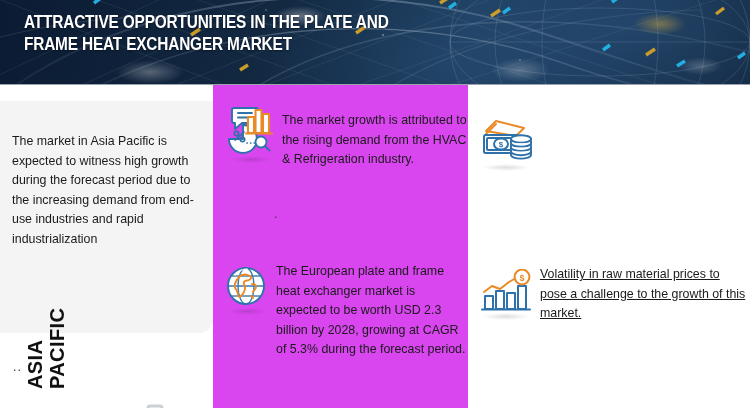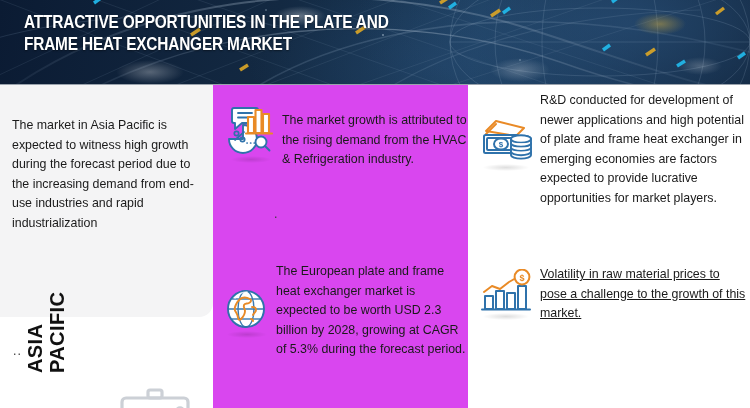--- a/index.html
+++ b/index.html
@@ -58,21 +58,21 @@
   #body-area {
     position: absolute;
     left: 0; top: 85px;
     width: 750px;
     height: 323px;
   }
 
   
   #col-left {
     position: absolute;
-    left: 0; top: 0;
+    left: 0; top: 16px;
     width: 213px;
     height: 232px;
     background: #f4f4f5;
     border-radius: 0 0 14px 0;
   }
   #left-text {
     position: absolute;
     left: 12px;
     top: 31px;
     width: 190px;
@@ -160,21 +160,21 @@
   #card-hvac .card-icon  { margin-top: 4px; margin-left: 0px; }
 
   #mid-dot {
     position: absolute;
     left: 61px;
     top: 122px;
     font-size: 12.4px;
     color: #3b3b3b;
   }
 
-  #card-europe    { left: 9px;  top: 177px; width: 252px; align-items: center; }
+  #card-europe    { left: 9px;  top: 177px; width: 252px; }
   #card-europe .card-text { width: 190px; margin-left: 4px; margin-top: 0px; }
   #card-europe .card-icon { margin-top: 2px; }
 
   #card-rnd       { left: 10px; top: 6px;   width: 272px; }
   #card-rnd .card-text   { width: 208px; margin-left: 6px; margin-top: 0px; }
   #card-rnd .card-icon   { margin-top: 22px; }
 
   #card-volatility{ left: 10px; top: 180px; width: 272px; }
   #card-volatility .card-text { width: 208px; margin-left: 6px; margin-top: 0px; text-decoration: underline; }
   #card-volatility .card-icon { margin-top: 4px; }
@@ -425,21 +425,20 @@
             <g fill="#ffffff" stroke="#2f72ab" stroke-width="1.9" stroke-linecap="round" stroke-linejoin="round">
               <path d="M33,26 a10,3.6 0 0 1 20,0 v16 a10,3.6 0 0 1 -20,0 z"></path>
               <ellipse cx="43" cy="26" rx="10" ry="3.6"></ellipse>
               <path d="M33,30.2 a10,3.6 0 0 0 20,0"></path>
               <path d="M33,34.4 a10,3.6 0 0 0 20,0"></path>
               <path d="M33,38.6 a10,3.6 0 0 0 20,0"></path>
             </g>
           </svg>
           <div class="icon-shadow" style="bottom:-2px; width:46px;"></div>
         </div>
-        <div class="card-text">R&amp;D conducted for development of newer applications and high potential of plate and frame heat exchanger in emerging economies are factors expected to provide lucrative opportunities for market players.</div>
       </div>
 
       <div class="card" id="card-volatility">
         <div class="card-icon">
           <svg width="56" height="50" viewBox="0 0 56 50">
 
             <g fill="#ffffff" stroke="#2f72ab" stroke-width="2" stroke-linejoin="round">
               <rect x="7" y="27" width="8" height="13"></rect>
               <rect x="18" y="22" width="8" height="18"></rect>
               <rect x="29" y="24" width="8" height="16"></rect>

